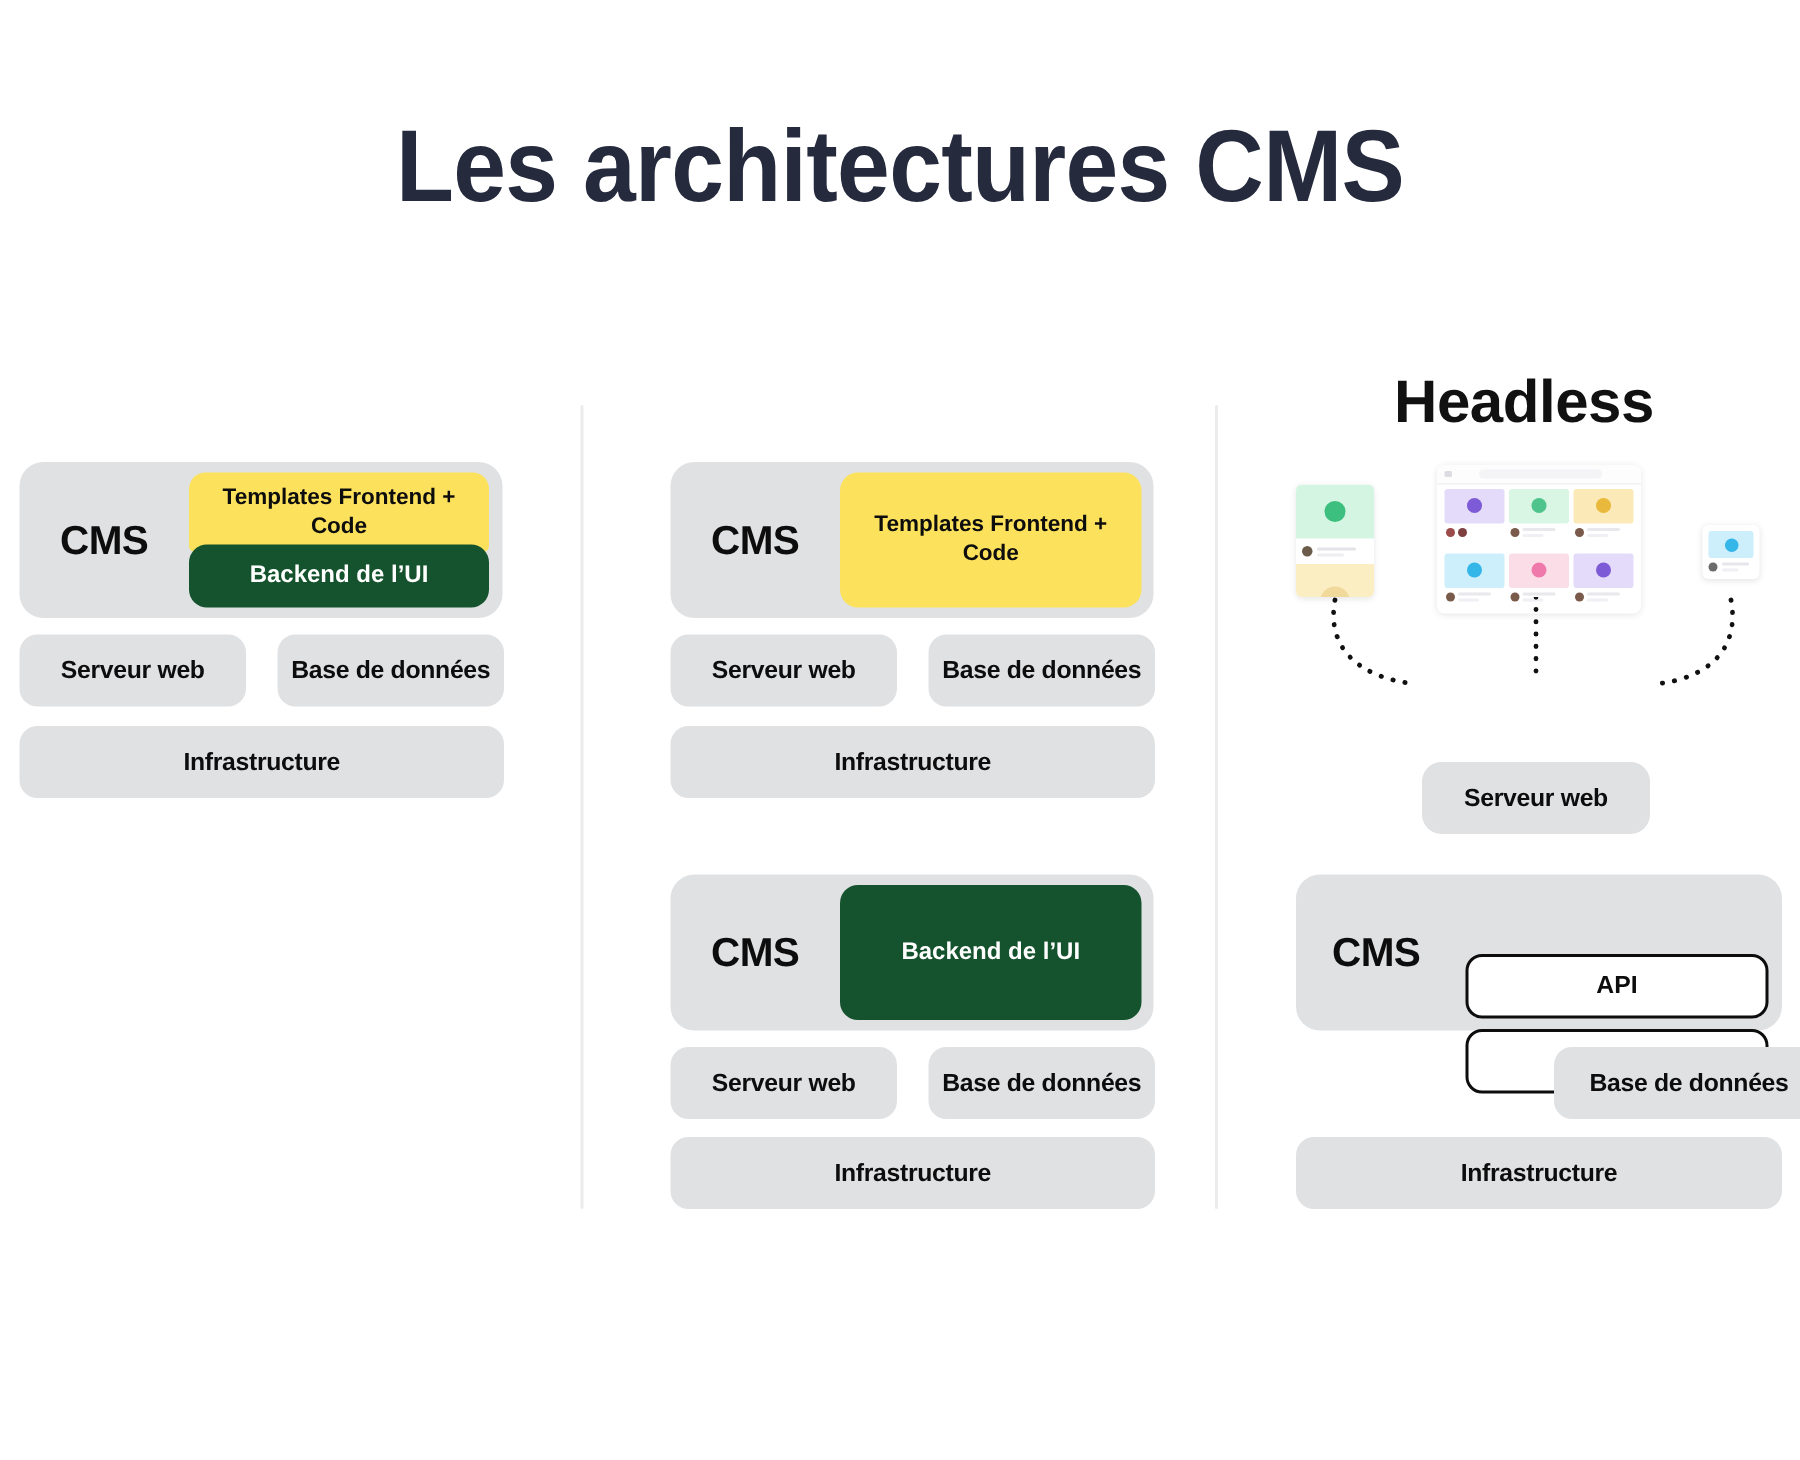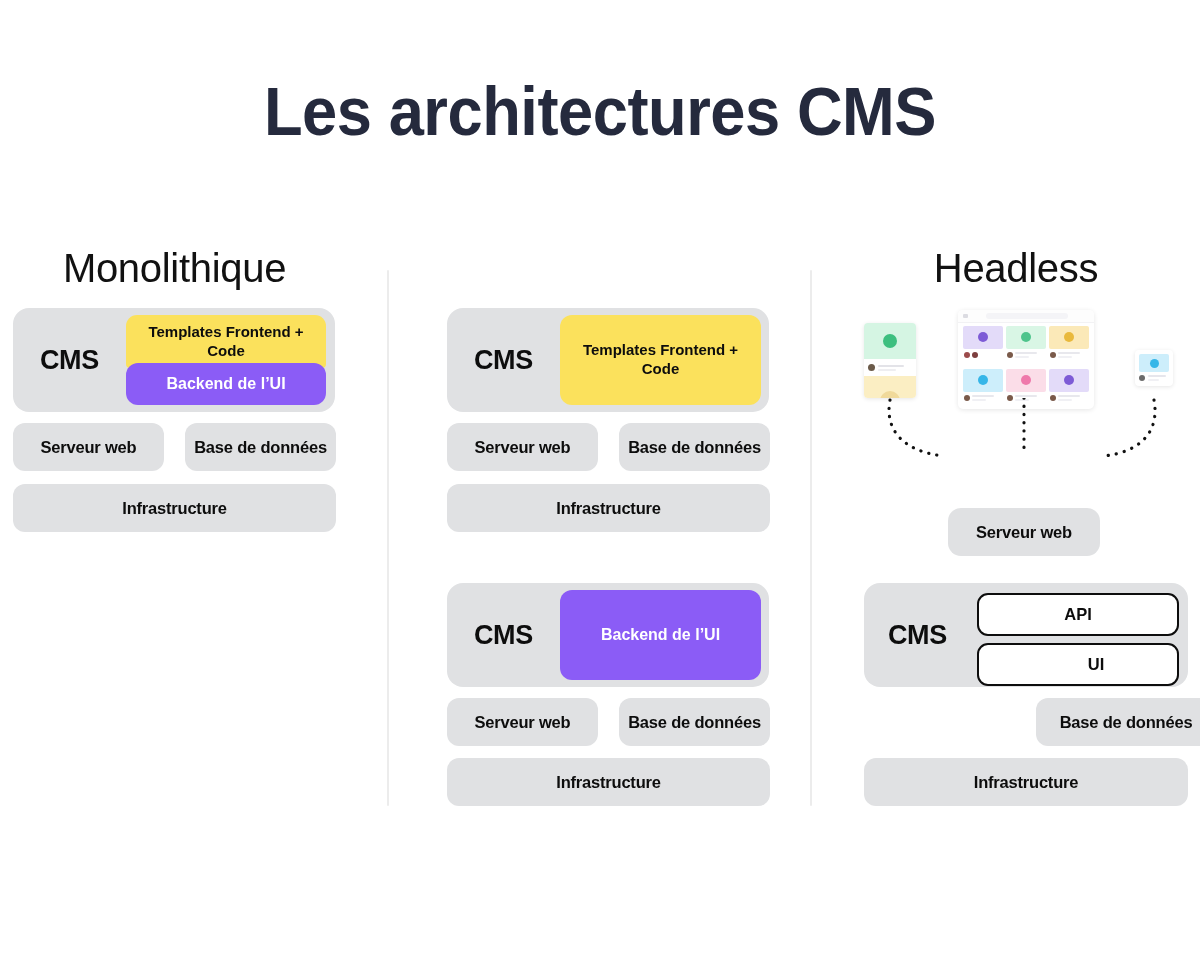--- a/index.html
+++ b/index.html
@@ -53,21 +53,21 @@
     font-size: 40px;
     font-weight: 400;
     text-align: center;
     color: #111111;
     line-height: 1;
     margin: 0 0 27px 0;
     letter-spacing: -0.3px;
   }
   .col-mono .col-title { padding-right: 26px; }
   .col-dec  .col-title { padding-right: 24px; }
-  .col-head .col-title { padding-right: 16px; }
+  .col-head .col-title { padding-right: 16px; font-weight: bold; }
 
   
   .divider {
     position: absolute;
     top: 270px;
     width: 2px;
     height: 536px;
     background: #ececec;
     border-radius: 2px;
   }
@@ -113,21 +113,21 @@
     justify-content: center;
     text-align: center;
     font-size: 15px;
     font-weight: 700;
     color: #0d0d0d;
     line-height: 1.25;
     box-sizing: border-box;
     padding: 0 8px;
   }
   .black-box {
-    background: #8b5cf6;
+    background: #14532d;
     border-radius: 12px;
     display: flex;
     align-items: center;
     justify-content: center;
     text-align: center;
     font-size: 16px;
     font-weight: 700;
     color: #ffffff;
     line-height: 1.25;
     box-sizing: border-box;
@@ -137,20 +137,21 @@
     background: #ffffff;
     border: 2.5px solid #0d0d0d;
     border-radius: 11px;
     display: flex;
     align-items: center;
     justify-content: center;
     font-size: 16.5px;
     font-weight: 700;
     color: #0d0d0d;
     box-sizing: border-box;
+    margin-top: 43px;
   }
 
   
   .mono-cms {
     position: absolute;
     top: 60px; left: 13px;
     width: 322px; height: 104px;
     padding-left: 27px;
   }
   .mono-yellow {
@@ -373,21 +374,20 @@
 <body>
 
 <div class="page-title">Les architectures CMS</div>
 
 <div class="divider divider-1"></div>
 <div class="divider divider-2"></div>
 
 <div class="columns">
 
   <div class="col col-mono">
-    <div class="col-title">Monolithique</div>
 
     <div class="cms-group mono-cms">
       <span class="cms-label">CMS</span>
       <div class="yellow-box mono-yellow">Templates Frontend + Code</div>
       <div class="black-box mono-black">Backend de l’UI</div>
     </div>
 
     <div class="pill mono-srv">Serveur web</div>
     <div class="pill mono-db">Base de données</div>
     <div class="pill mono-infra">Infrastructure</div>

